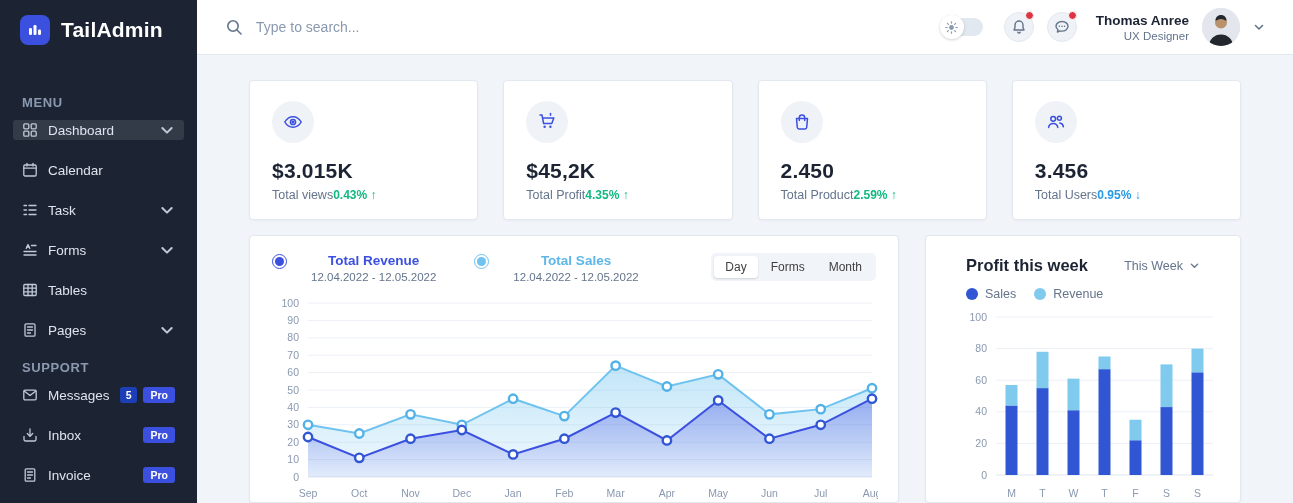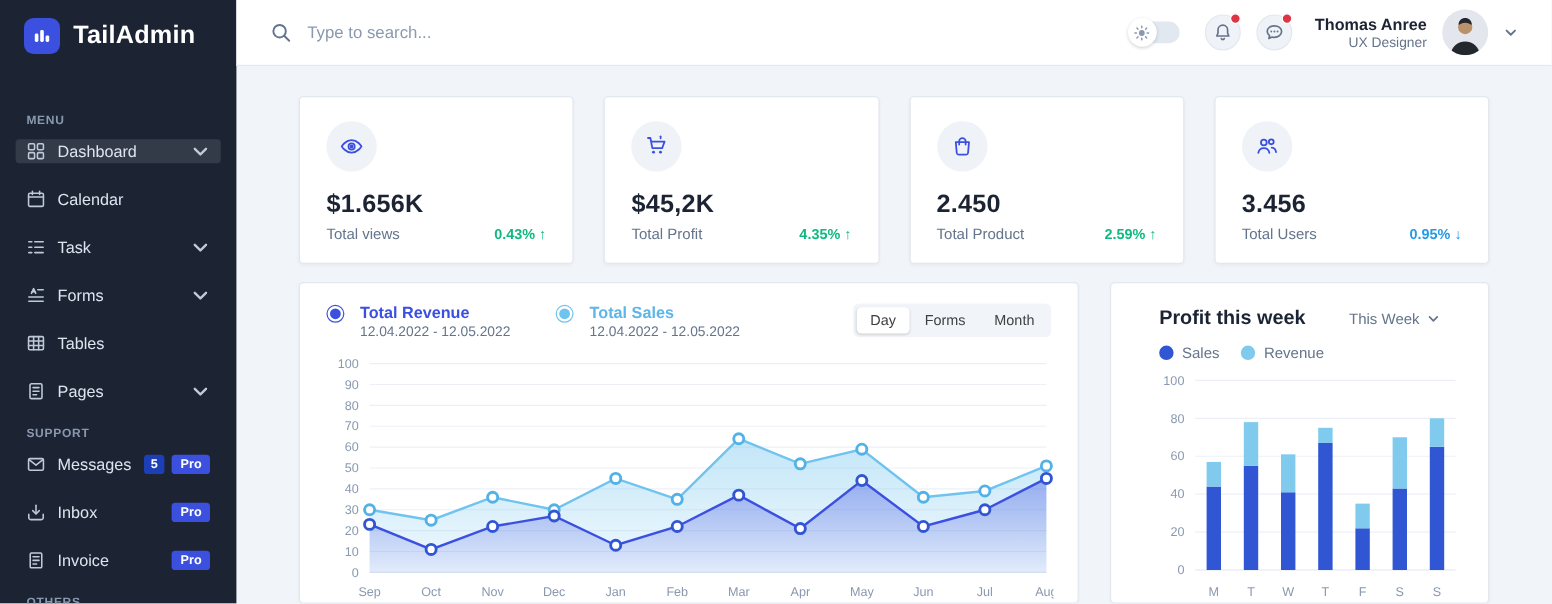--- a/index.html
+++ b/index.html
@@ -6,21 +6,21 @@
   html,body { width:1293px; height:503px; overflow:hidden; }
   body { font-family:"Liberation Sans", sans-serif; background:#F1F5F9; color:#1C2434; }
   .app { display:flex; width:1293px; height:503px; }
 
   
   .sidebar { width:197px; flex-shrink:0; background:#1C2434; display:flex; flex-direction:column; }
   .logo-row { display:flex; align-items:center; gap:11px; padding:15px 20px 14px; cursor:pointer; }
   .logo-mark { width:30px; height:30px; border-radius:8px; background:#3C50E0; display:flex; align-items:center; justify-content:center; flex-shrink:0; }
   .brand-text { color:#fff; font-size:21px; font-weight:bold; letter-spacing:.2px; }
   .menu { padding:0 13px; margin-top:36px; }
-  .group-label { color:#8A99AF; font-size:10px; font-weight:bold; letter-spacing:.6px; margin:0 9px 10px; }
+  .group-label { color:#8A99AF; font-size:13px; font-weight:bold; letter-spacing:.6px; margin:0 9px 10px; }
   .group { margin-bottom:20px; }
   .nav-item { display:flex; align-items:center; gap:10px; padding:2px 9px; margin-bottom:20px; border-radius:3px; font-size:13.5px; color:#DEE4EE; cursor:pointer; }
   .nav-item.active { background:#333A48; }
   .nav-item .nicon { display:flex; color:#BFC9D8; }
   .nav-item svg { width:16px; height:16px; }
   .nav-right { margin-left:auto; display:flex; align-items:center; gap:6px; }
   .chev { color:#BFC9D8; display:flex; }
   .badge { font-size:10.5px; color:#fff; border-radius:3px; padding:2px 7px; font-weight:bold; }
   .badge.count { background:#1C3FB7; padding:2px 6px; }
   .badge.pro { background:#3C50E0; }
@@ -42,33 +42,33 @@
   .avatar { width:38px; height:38px; border-radius:50%; overflow:hidden; background:#DDE2E9; flex-shrink:0; cursor:pointer; }
   .user-chev { color:#64748B; display:flex; cursor:pointer; }
 
   .content { flex:1; min-height:0; padding:25px 52px 0; display:flex; flex-direction:column; }
 
   
   .stats-row { display:flex; gap:25px; flex-shrink:0; }
   .stat-card { flex:1; background:#fff; border:1px solid #E2E8F0; border-radius:4px; padding:20px 22px 17px; box-shadow:0 1px 3px rgba(0,0,0,.04); }
   .stat-icon { width:42px; height:42px; border-radius:50%; background:#EFF2F7; display:flex; align-items:center; justify-content:center; color:#3C50E0; }
   .stat-value { font-size:21px; font-weight:bold; margin-top:16px; letter-spacing:.2px; }
-  .stat-bottom { display:flex; justify-content:space-between; align-items:center; margin-top:5px; }
+  .stat-bottom { display:flex; align-items:center; margin-top:5px; }
   .stat-label { font-size:12.5px; color:#64748B; }
   .stat-delta { font-size:12px; font-weight:bold; }
   .stat-delta.up { color:#10B981; }
   .stat-delta.down { color:#259AE6; }
 
   
   .charts-row { display:flex; gap:26px; margin-top:15px; flex:1; min-height:0; }
   .chart-card { background:#fff; border:1px solid #E2E8F0; border-radius:4px; box-shadow:0 1px 3px rgba(0,0,0,.04); overflow:hidden; }
   .revenue-card { width:650px; flex-shrink:0; padding:17px 22px; }
   .rev-head { display:flex; justify-content:space-between; align-items:flex-start; }
   .rev-legends { display:flex; gap:38px; }
-  .legend-series { display:flex; gap:13px; cursor:pointer; }
+  .legend-series { display:flex; gap:24px; cursor:pointer;text-align:center; }
   .bullet { width:15px; height:15px; border-radius:50%; border:1px solid; display:flex; align-items:center; justify-content:center; margin-top:1px; flex-shrink:0; }
   .bullet i { width:9px; height:9px; border-radius:50%; display:block; }
   .series-name { font-size:13.5px; font-weight:bold; }
   .series-period { font-size:11.5px; color:#64748B; margin-top:3px; }
   .period-toggle { background:#F1F5F9; border-radius:5px; padding:3px; display:flex; gap:2px; }
   .period-btn { font-size:12px; color:#404040; padding:4px 11px; border-radius:4px; cursor:pointer; white-space:nowrap; }
   .period-btn.active { background:#fff; box-shadow:0 1px 2px rgba(0,0,0,.14); }
 
   .profit-card { flex:1; min-width:0; padding:20px 40px; }
   .profit-head { display:flex; justify-content:space-between; align-items:center; }
@@ -326,21 +326,21 @@
 
       <div class="stats-row">
           <div class="stat-card">
             <div class="stat-icon">
               <svg width="20" height="20" viewBox="0 0 20 20" fill="none" stroke="#3C50E0" stroke-width="1.5">
                 <path d="M1.8 10S4.8 4.8 10 4.8 18.2 10 18.2 10 15.2 15.2 10 15.2 1.8 10 1.8 10z"></path>
                 <circle cx="10" cy="10" r="2.6"></circle>
                 <circle cx="10" cy="10" r=".8" fill="#3C50E0"></circle>
               </svg>
             </div>
-            <div class="stat-value">$1.656K</div>
+            <div class="stat-value">$3.015K</div>
             <div class="stat-bottom">
               <span class="stat-label">Total views</span>
               <span class="stat-delta up">0.43% ↑</span>
             </div>
           </div>
           <div class="stat-card">
             <div class="stat-icon">
               <svg width="20" height="20" viewBox="0 0 20 20" fill="none" stroke="#3C50E0" stroke-width="1.5" stroke-linecap="round" stroke-linejoin="round">
                 <path d="M3 3h2l1.6 8.5h8.2L16.8 6H5.6"></path>
                 <circle cx="7.6" cy="14.8" r="1.2" fill="#3C50E0" stroke="none"></circle>

